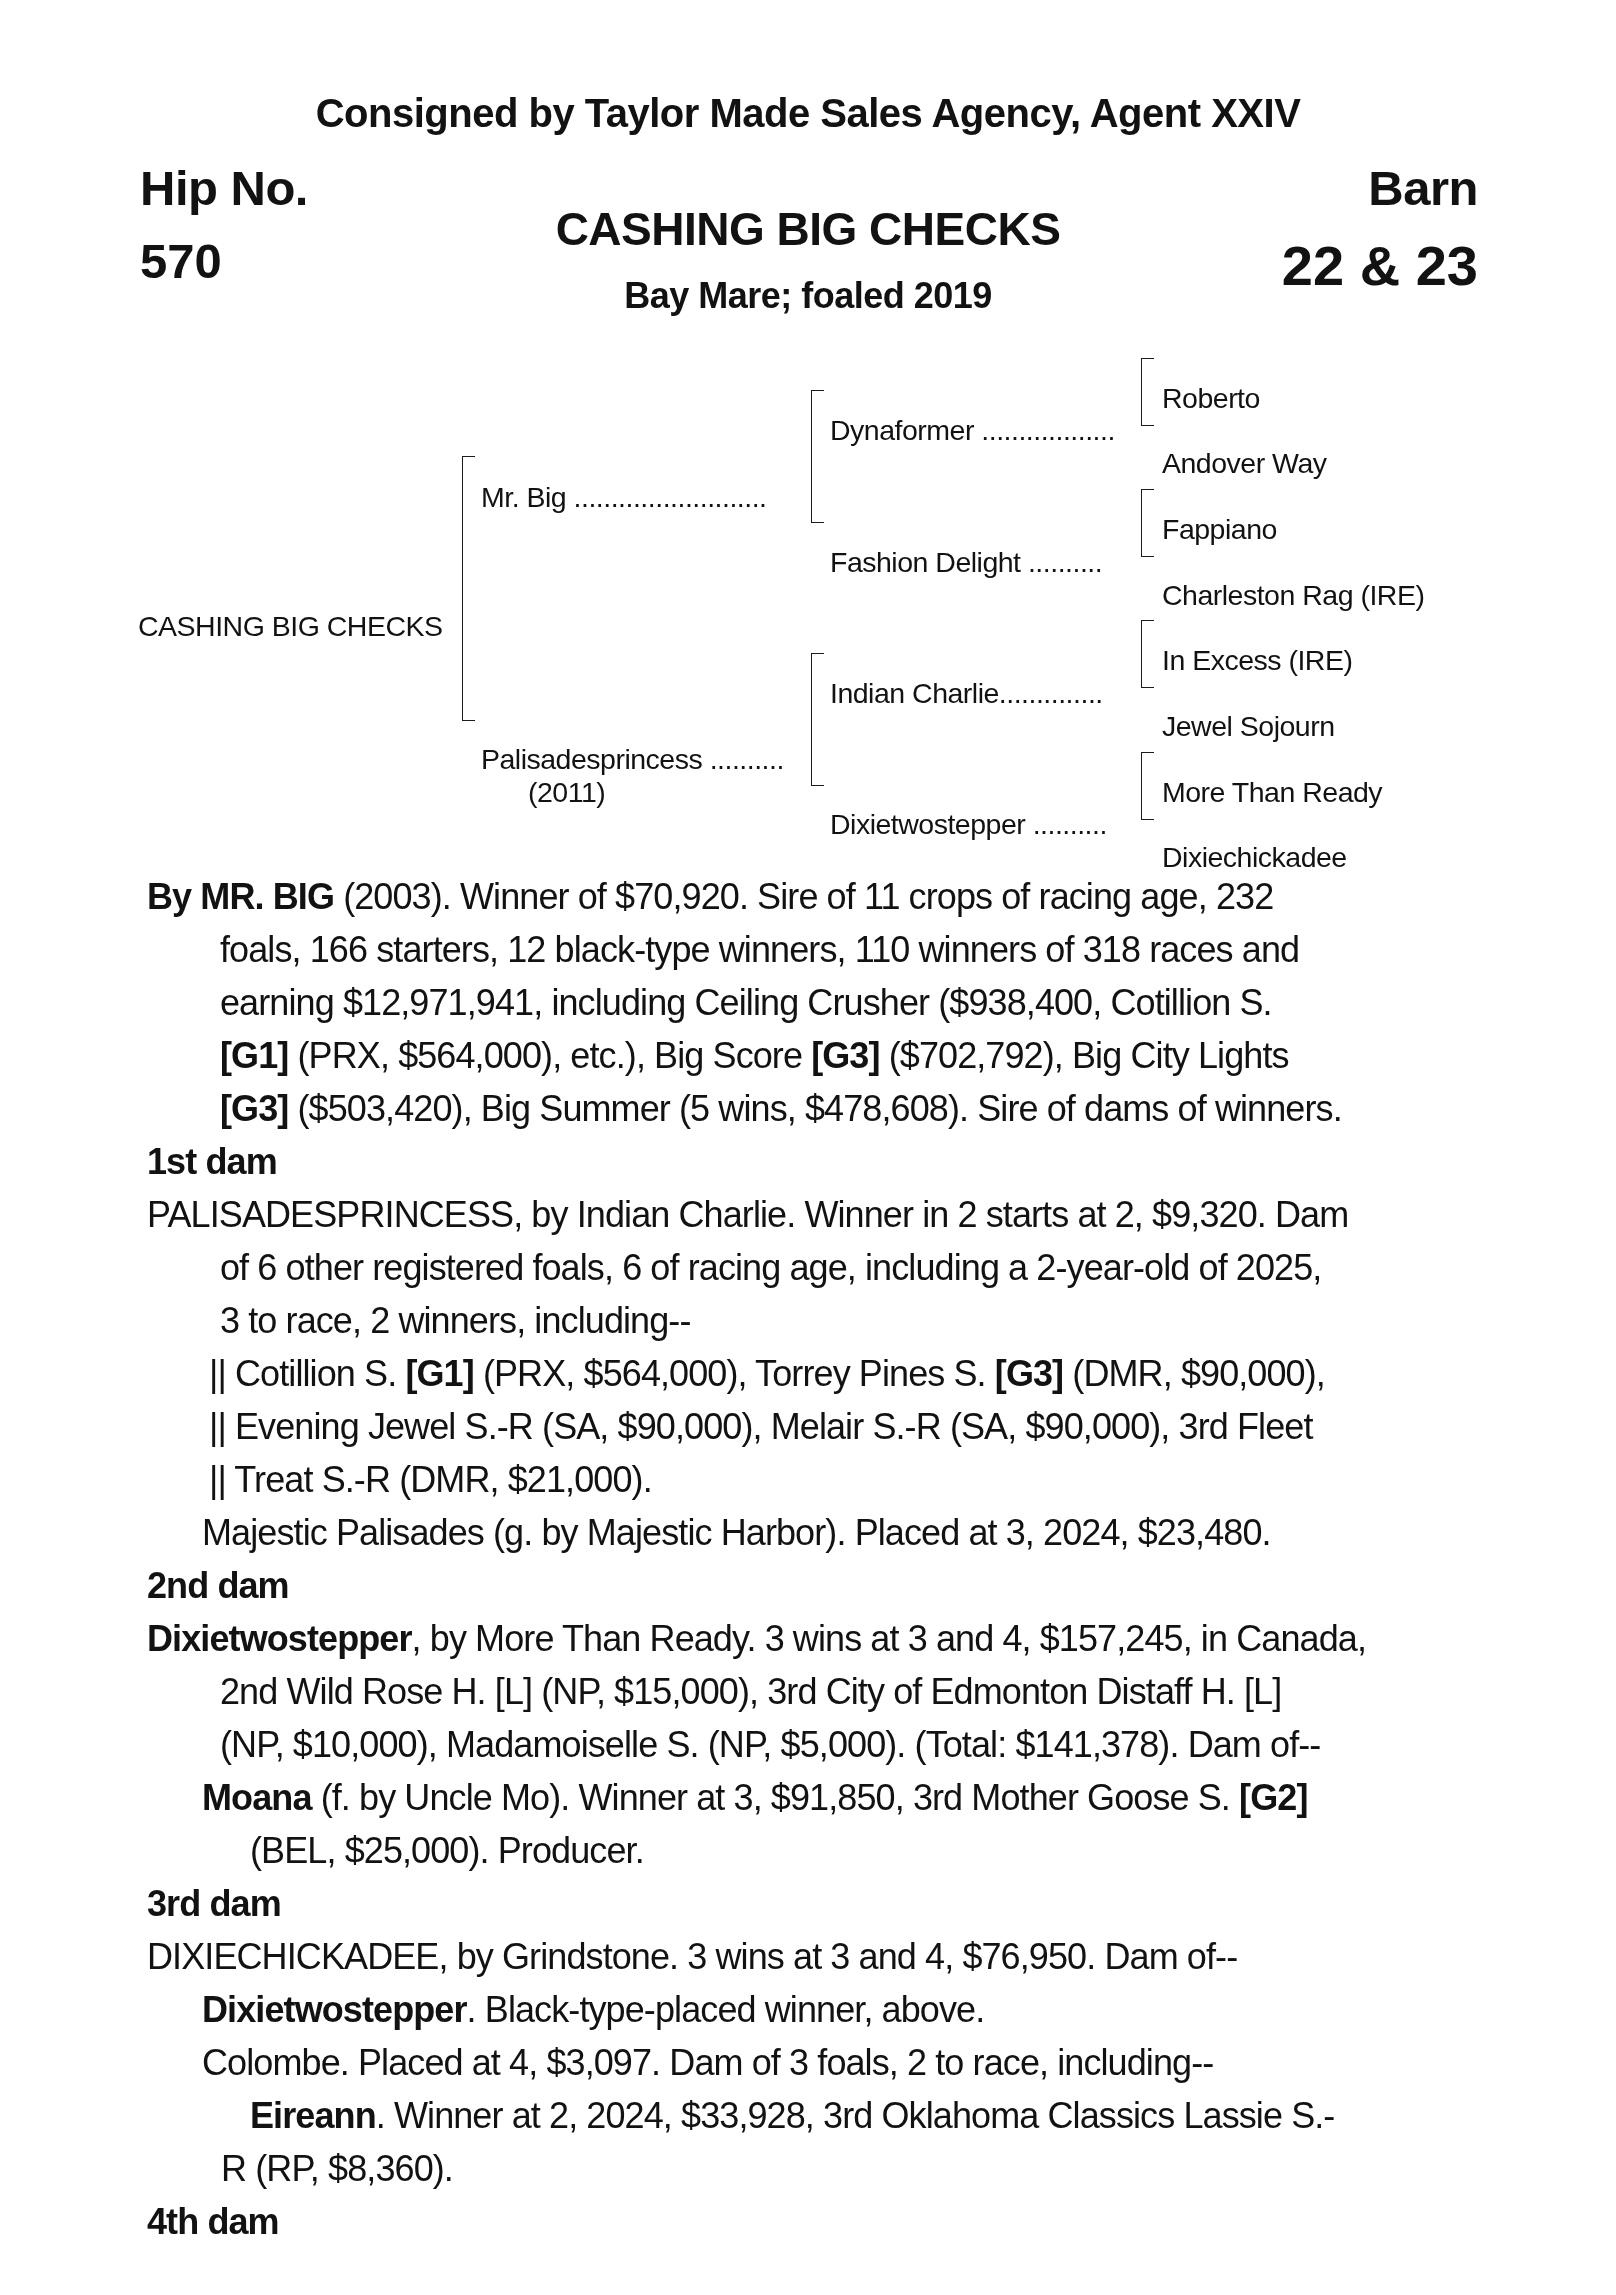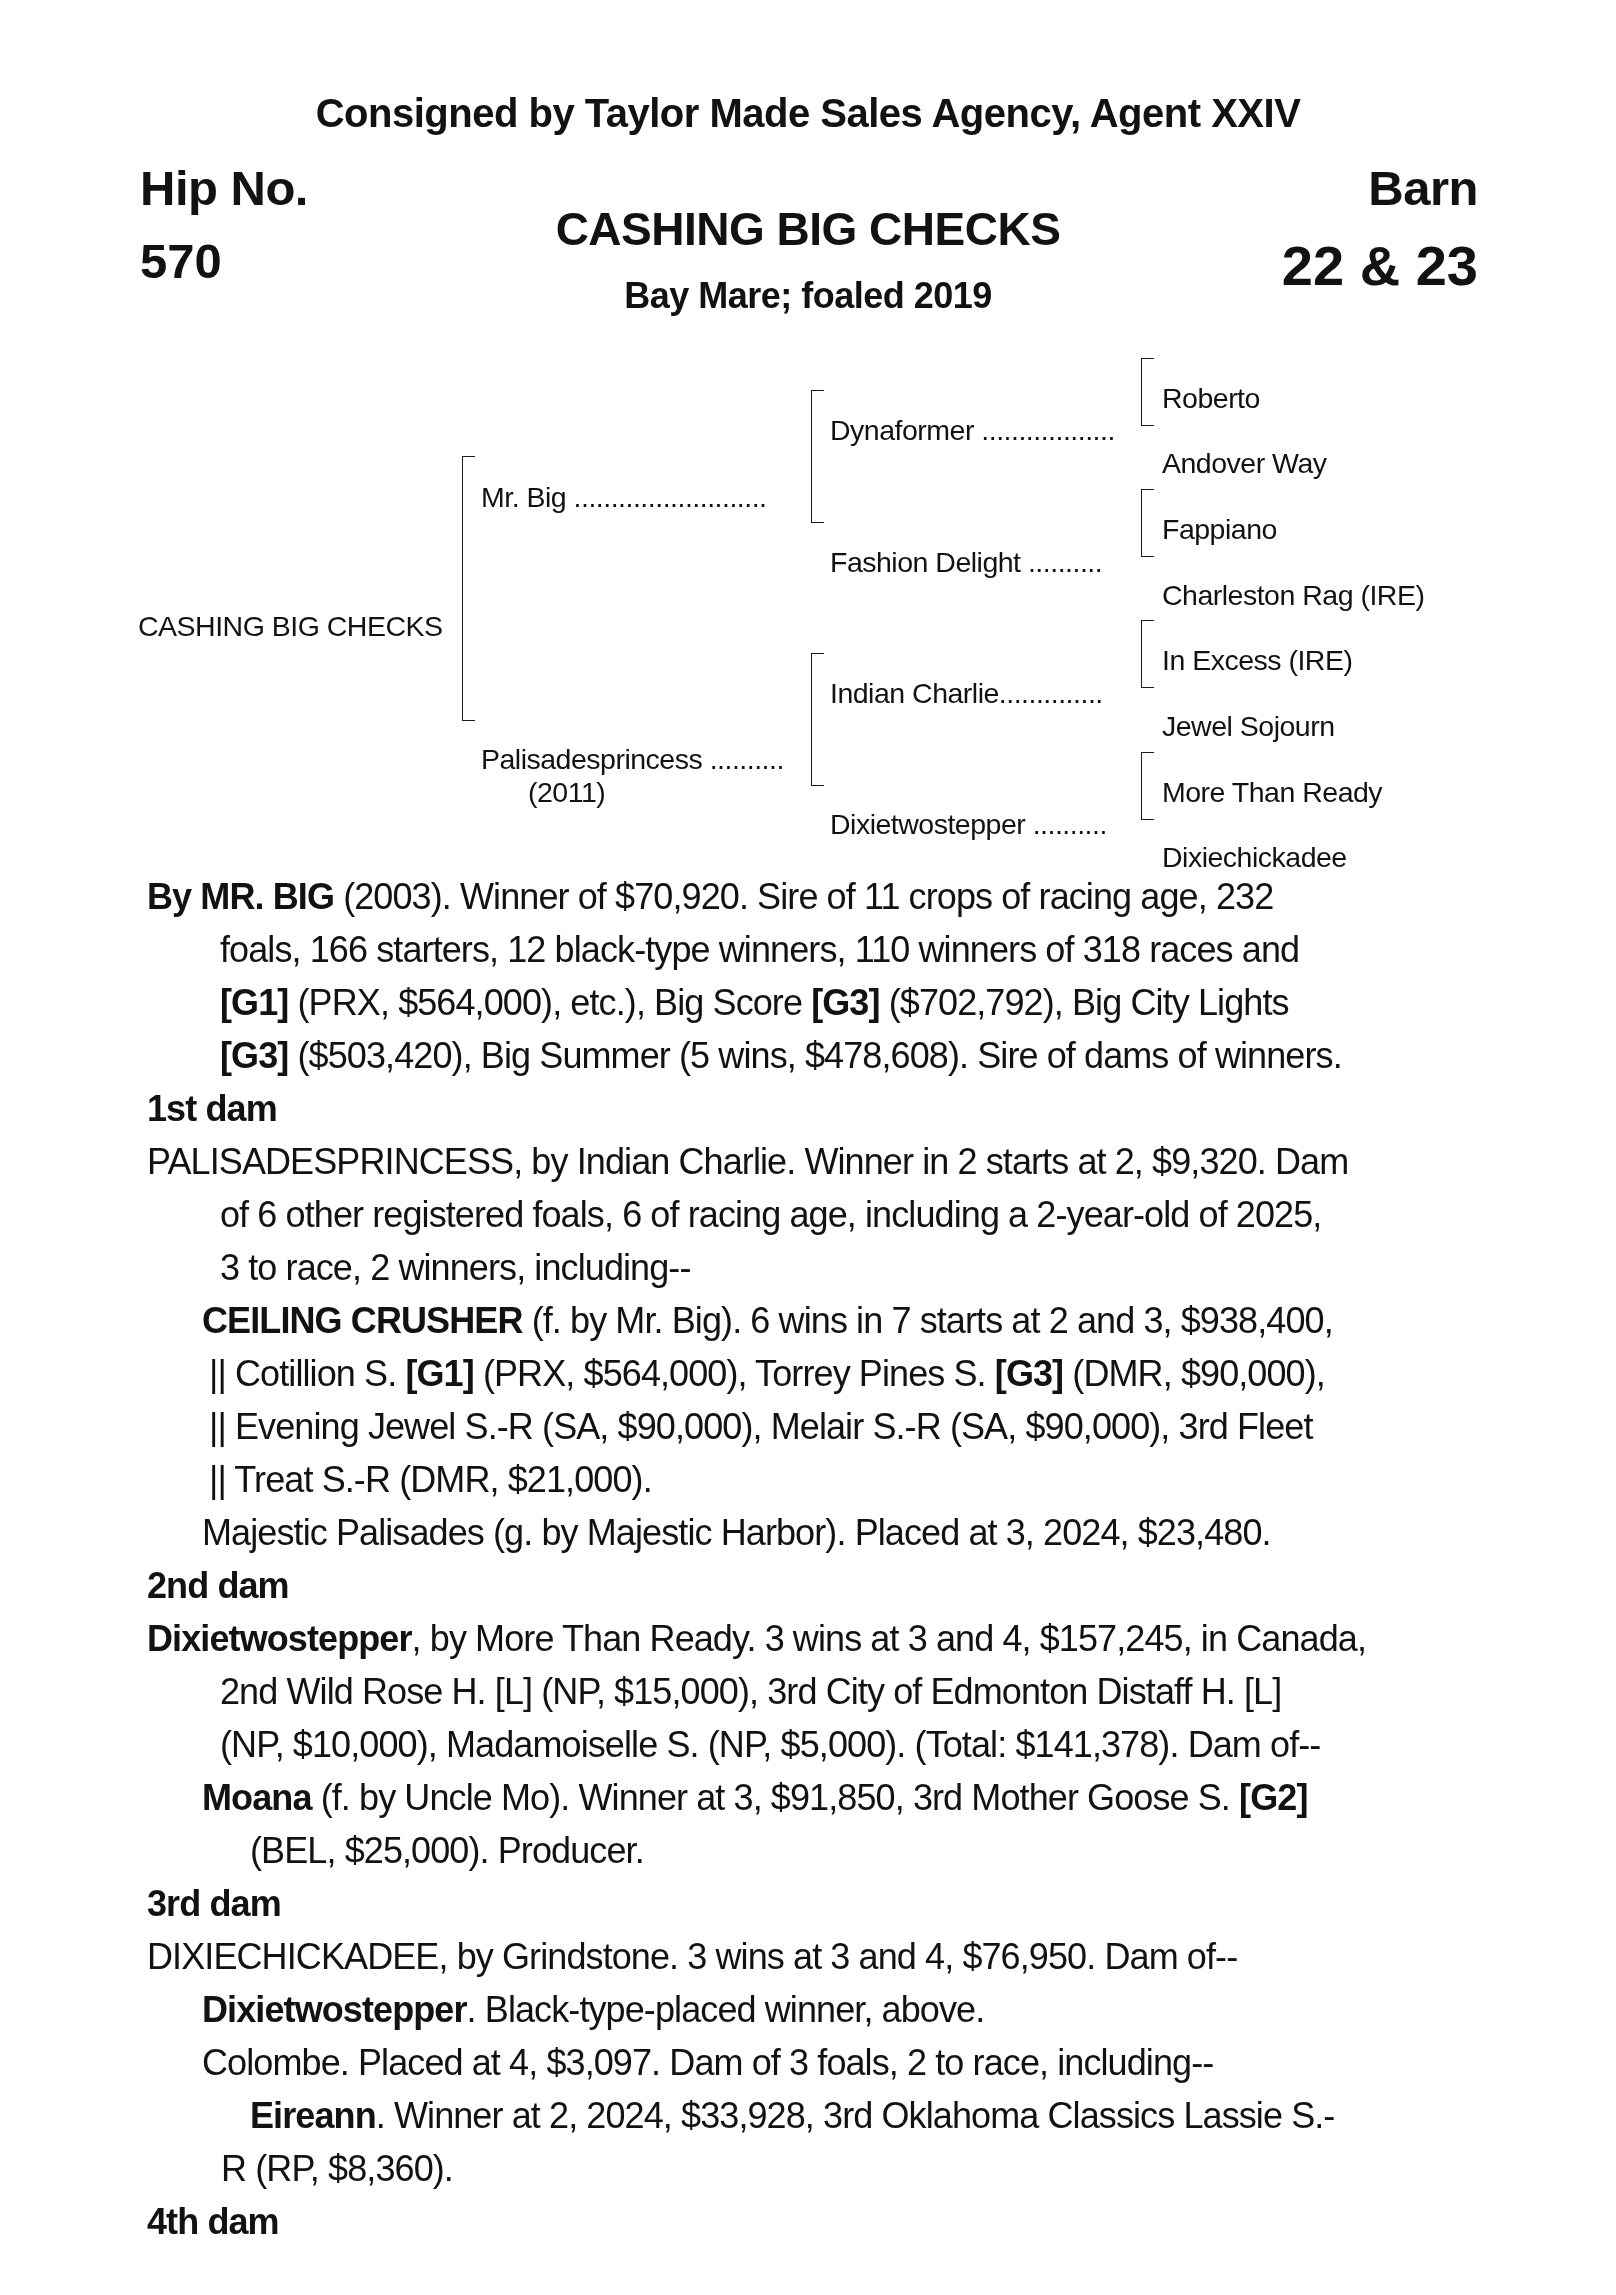--- a/index.html
+++ b/index.html
@@ -82,27 +82,27 @@
   <div class="brk" style="left:811px;top:390px;height:131px;"></div>
   <div class="brk" style="left:811px;top:653px;height:131px;"></div>
   <div class="brk" style="left:1141px;top:358px;height:66px;"></div>
   <div class="brk" style="left:1141px;top:489px;height:66px;"></div>
   <div class="brk" style="left:1141px;top:620px;height:66px;"></div>
   <div class="brk" style="left:1141px;top:752px;height:66px;"></div>
 
   <div id="body-lines">
       <div class="bl i0"><span class="b">By MR. BIG </span><span class="n">(2003). Winner of $70,920. Sire of 11 crops of racing age, 232</span></div>
       <div class="bl ih"><span class="n">foals, 166 starters, 12 black-type winners, 110 winners of 318 races and</span></div>
+      <div class="bl ih"><span class="n">earning $12,971,941, including Ceiling Crusher ($938,400, Cotillion S.</span></div>
       <div class="bl ih"><span class="b">[G1] </span><span class="n">(PRX, $564,000), etc.), Big Score </span><span class="b">[G3]</span><span class="n"> ($702,792), Big City Lights</span></div>
       <div class="bl ih"><span class="b">[G3]</span><span class="n"> ($503,420), Big Summer (5 wins, $478,608). Sire of dams of winners.</span></div>
       <div class="bl i0"><span class="b">1st dam</span></div>
       <div class="bl i0"><span class="n">PALISADESPRINCESS, by Indian Charlie. Winner in 2 starts at 2, $9,320. Dam</span></div>
       <div class="bl ih"><span class="n">of 6 other registered foals, 6 of racing age, including a 2-year-old of 2025,</span></div>
       <div class="bl ih"><span class="n">3 to race, 2 winners, including--</span></div>
-      <div class="bl ie1"><span class="b">CEILING CRUSHER </span><span class="n">(f. by Mr. Big). 6 wins in 7 starts at 2 and 3, $938,400,</span></div>
       <div class="bl ieb"><span class="n">||  Cotillion S. </span><span class="b">[G1]</span><span class="n"> (PRX, $564,000), Torrey Pines S. </span><span class="b">[G3]</span><span class="n"> (DMR, $90,000),</span></div>
       <div class="bl ieb"><span class="n">||  Evening Jewel S.-R (SA, $90,000), Melair S.-R (SA, $90,000), 3rd Fleet</span></div>
       <div class="bl ieb"><span class="n">||  Treat S.-R (DMR, $21,000).</span></div>
       <div class="bl ie1"><span class="n">Majestic Palisades (g. by Majestic Harbor). Placed at 3, 2024, $23,480.</span></div>
       <div class="bl i0"><span class="b">2nd dam</span></div>
       <div class="bl i0"><span class="b">Dixietwostepper</span><span class="n">, by More Than Ready. 3 wins at 3 and 4, $157,245, in Canada,</span></div>
       <div class="bl ih"><span class="n">2nd Wild Rose H. [L] (NP, $15,000), 3rd City of Edmonton Distaff H. [L]</span></div>
       <div class="bl ih"><span class="n">(NP, $10,000), Madamoiselle S. (NP, $5,000). (Total: $141,378). Dam of--</span></div>
       <div class="bl ie1"><span class="b">Moana </span><span class="n">(f. by Uncle Mo). Winner at 3, $91,850, 3rd Mother Goose S. </span><span class="b">[G2]</span></div>
       <div class="bl ie2"><span class="n">(BEL, $25,000). Producer.</span></div>

